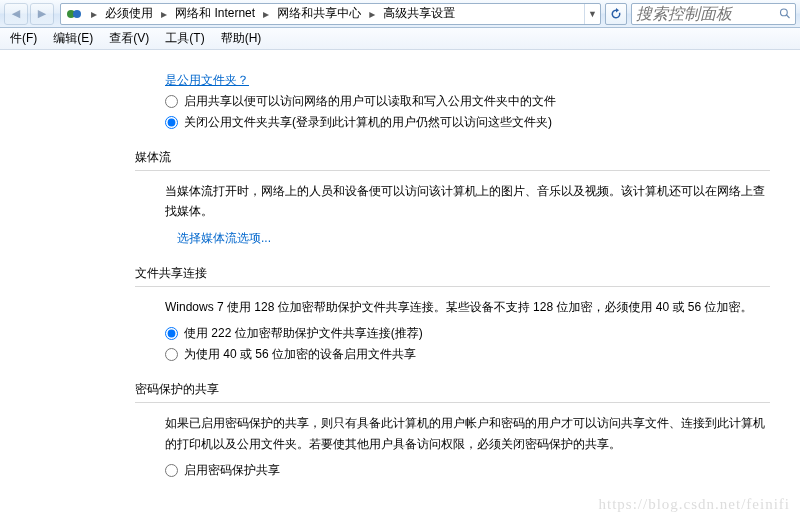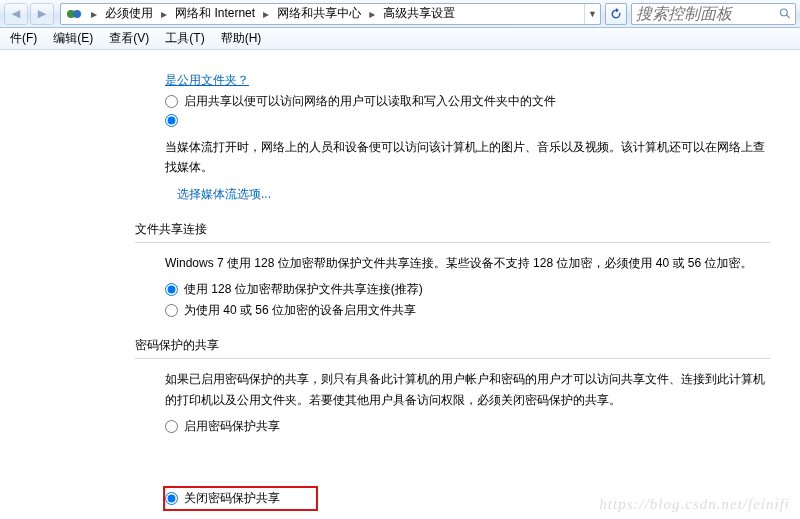--- a/index.html
+++ b/index.html
@@ -133,21 +133,20 @@
       margin-left: 28px;
       margin-top: 47px;
     }
     .highlight-box .radio-row { margin: 0; }
     .watermark {
       position: absolute;
       bottom: 6px; right: 10px;
       font-family: Georgia, serif;
       font-size: 15px;
       color: #ddd;
-      font-style: italic;
       letter-spacing: 1px;
       pointer-events: none;
     }
     .nav-arrow { font-size: 11px; color: #3a5a87; }
   </style>
 </head>
 <body>
 
 <div class="toolbar">
   <div class="nav-btn disabled">
@@ -202,32 +201,34 @@
     <div style="margin-left:30px;">
       <span class="link" style="text-decoration:underline;">是公用文件夹？</span>
     </div>
 
     <div class="radio-row">
       <input type="radio" name="pf" style="">
       <span>启用共享以便可以访问网络的用户可以读取和写入公用文件夹中的文件</span>
     </div>
     <div class="radio-row">
       <input type="radio" name="pf" checked="" style="">
-    </div>
-
+      <span>关闭公用文件夹共享(登录到此计算机的用户仍然可以访问这些文件夹)</span>
+    </div>
+
+    <div class="section-title">媒体流</div>
     <div class="section-body">当媒体流打开时，网络上的人员和设备便可以访问该计算机上的图片、音乐以及视频。该计算机还可以在网络上查找媒体。</div>
     <div style="margin-left:42px;">
       <span class="link">选择媒体流选项...</span>
     </div>
 
     <div class="section-title">文件共享连接</div>
     <div class="section-body">Windows 7 使用 128 位加密帮助保护文件共享连接。某些设备不支持 128 位加密，必须使用 40 或 56 位加密。</div>
     <div class="radio-row">
       <input type="radio" name="fs" checked="" style="">
-      <span>使用 128 位加密帮助保护文件共享连接(推荐)</span>
+      <span>使用 222 位加密帮助保护文件共享连接(推荐)</span>
     </div>
     <div class="radio-row">
       <input type="radio" name="fs" style="">
       <span>为使用 40 或 56 位加密的设备启用文件共享</span>
     </div>
 
     <div class="section-title">密码保护的共享</div>
     <div class="section-body">如果已启用密码保护的共享，则只有具备此计算机的用户帐户和密码的用户才可以访问共享文件、连接到此计算机的打印机以及公用文件夹。若要使其他用户具备访问权限，必须关闭密码保护的共享。</div>
     <div class="radio-row">
       <input type="radio" name="pw" style="">

